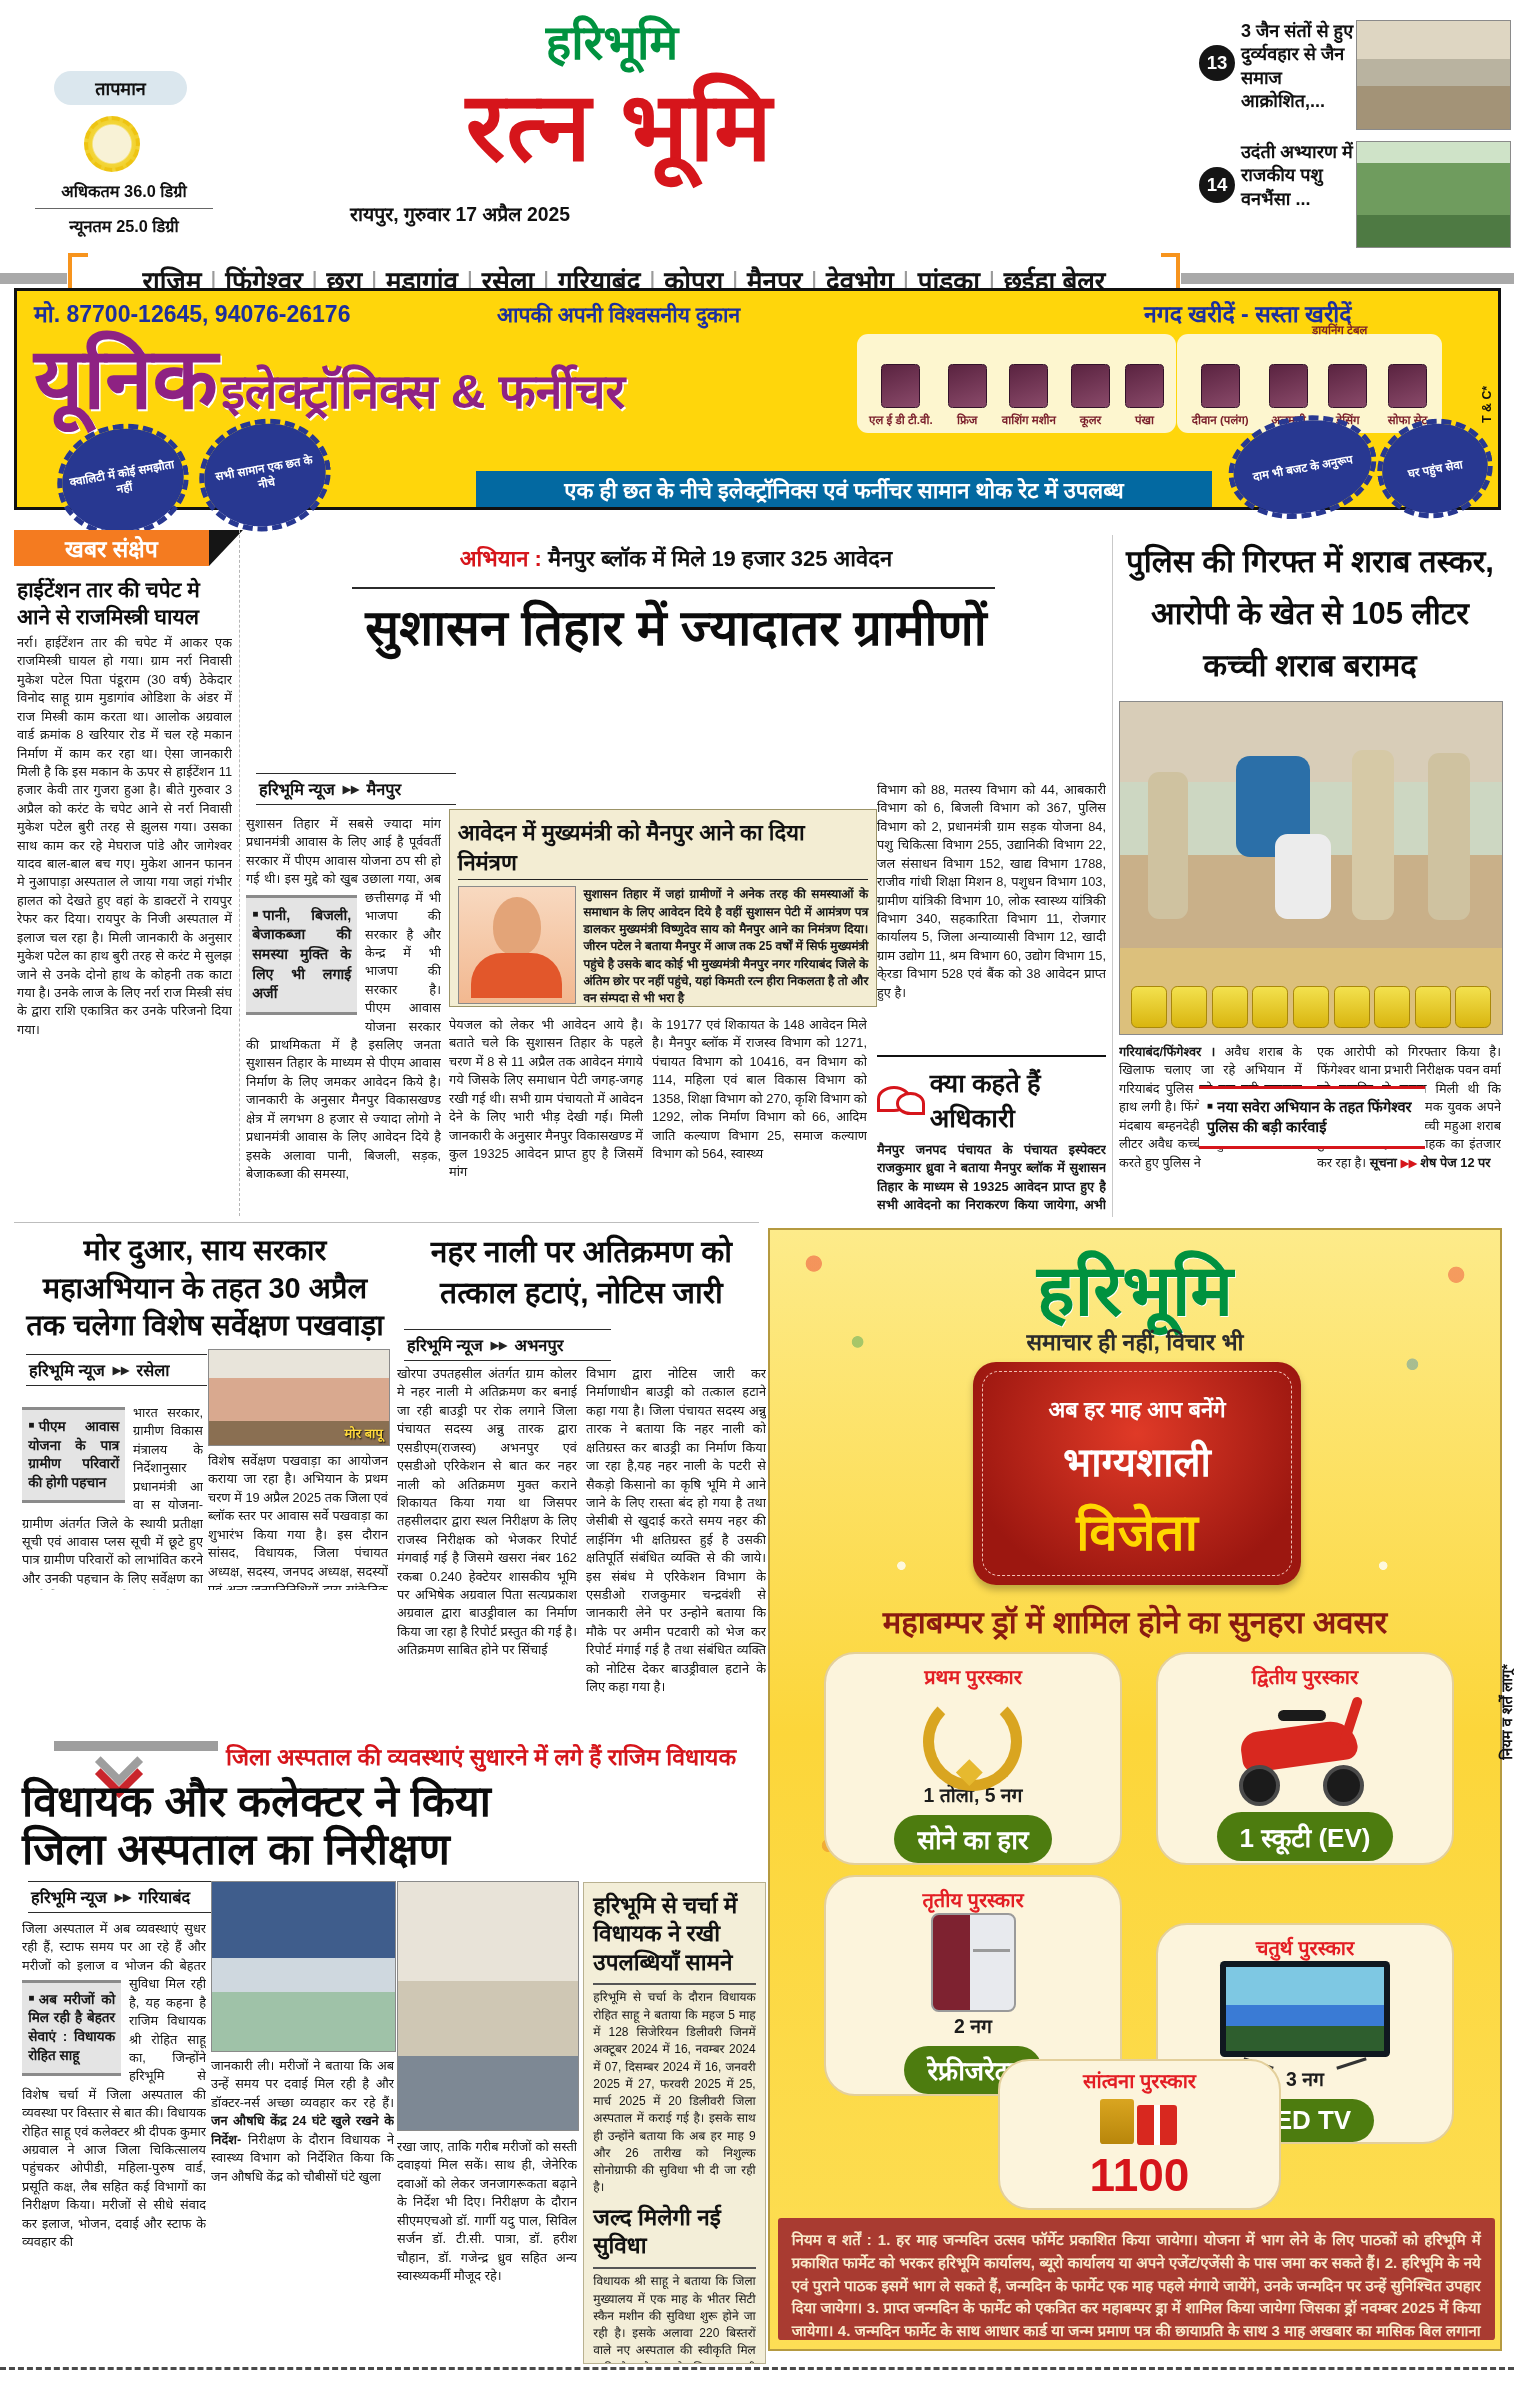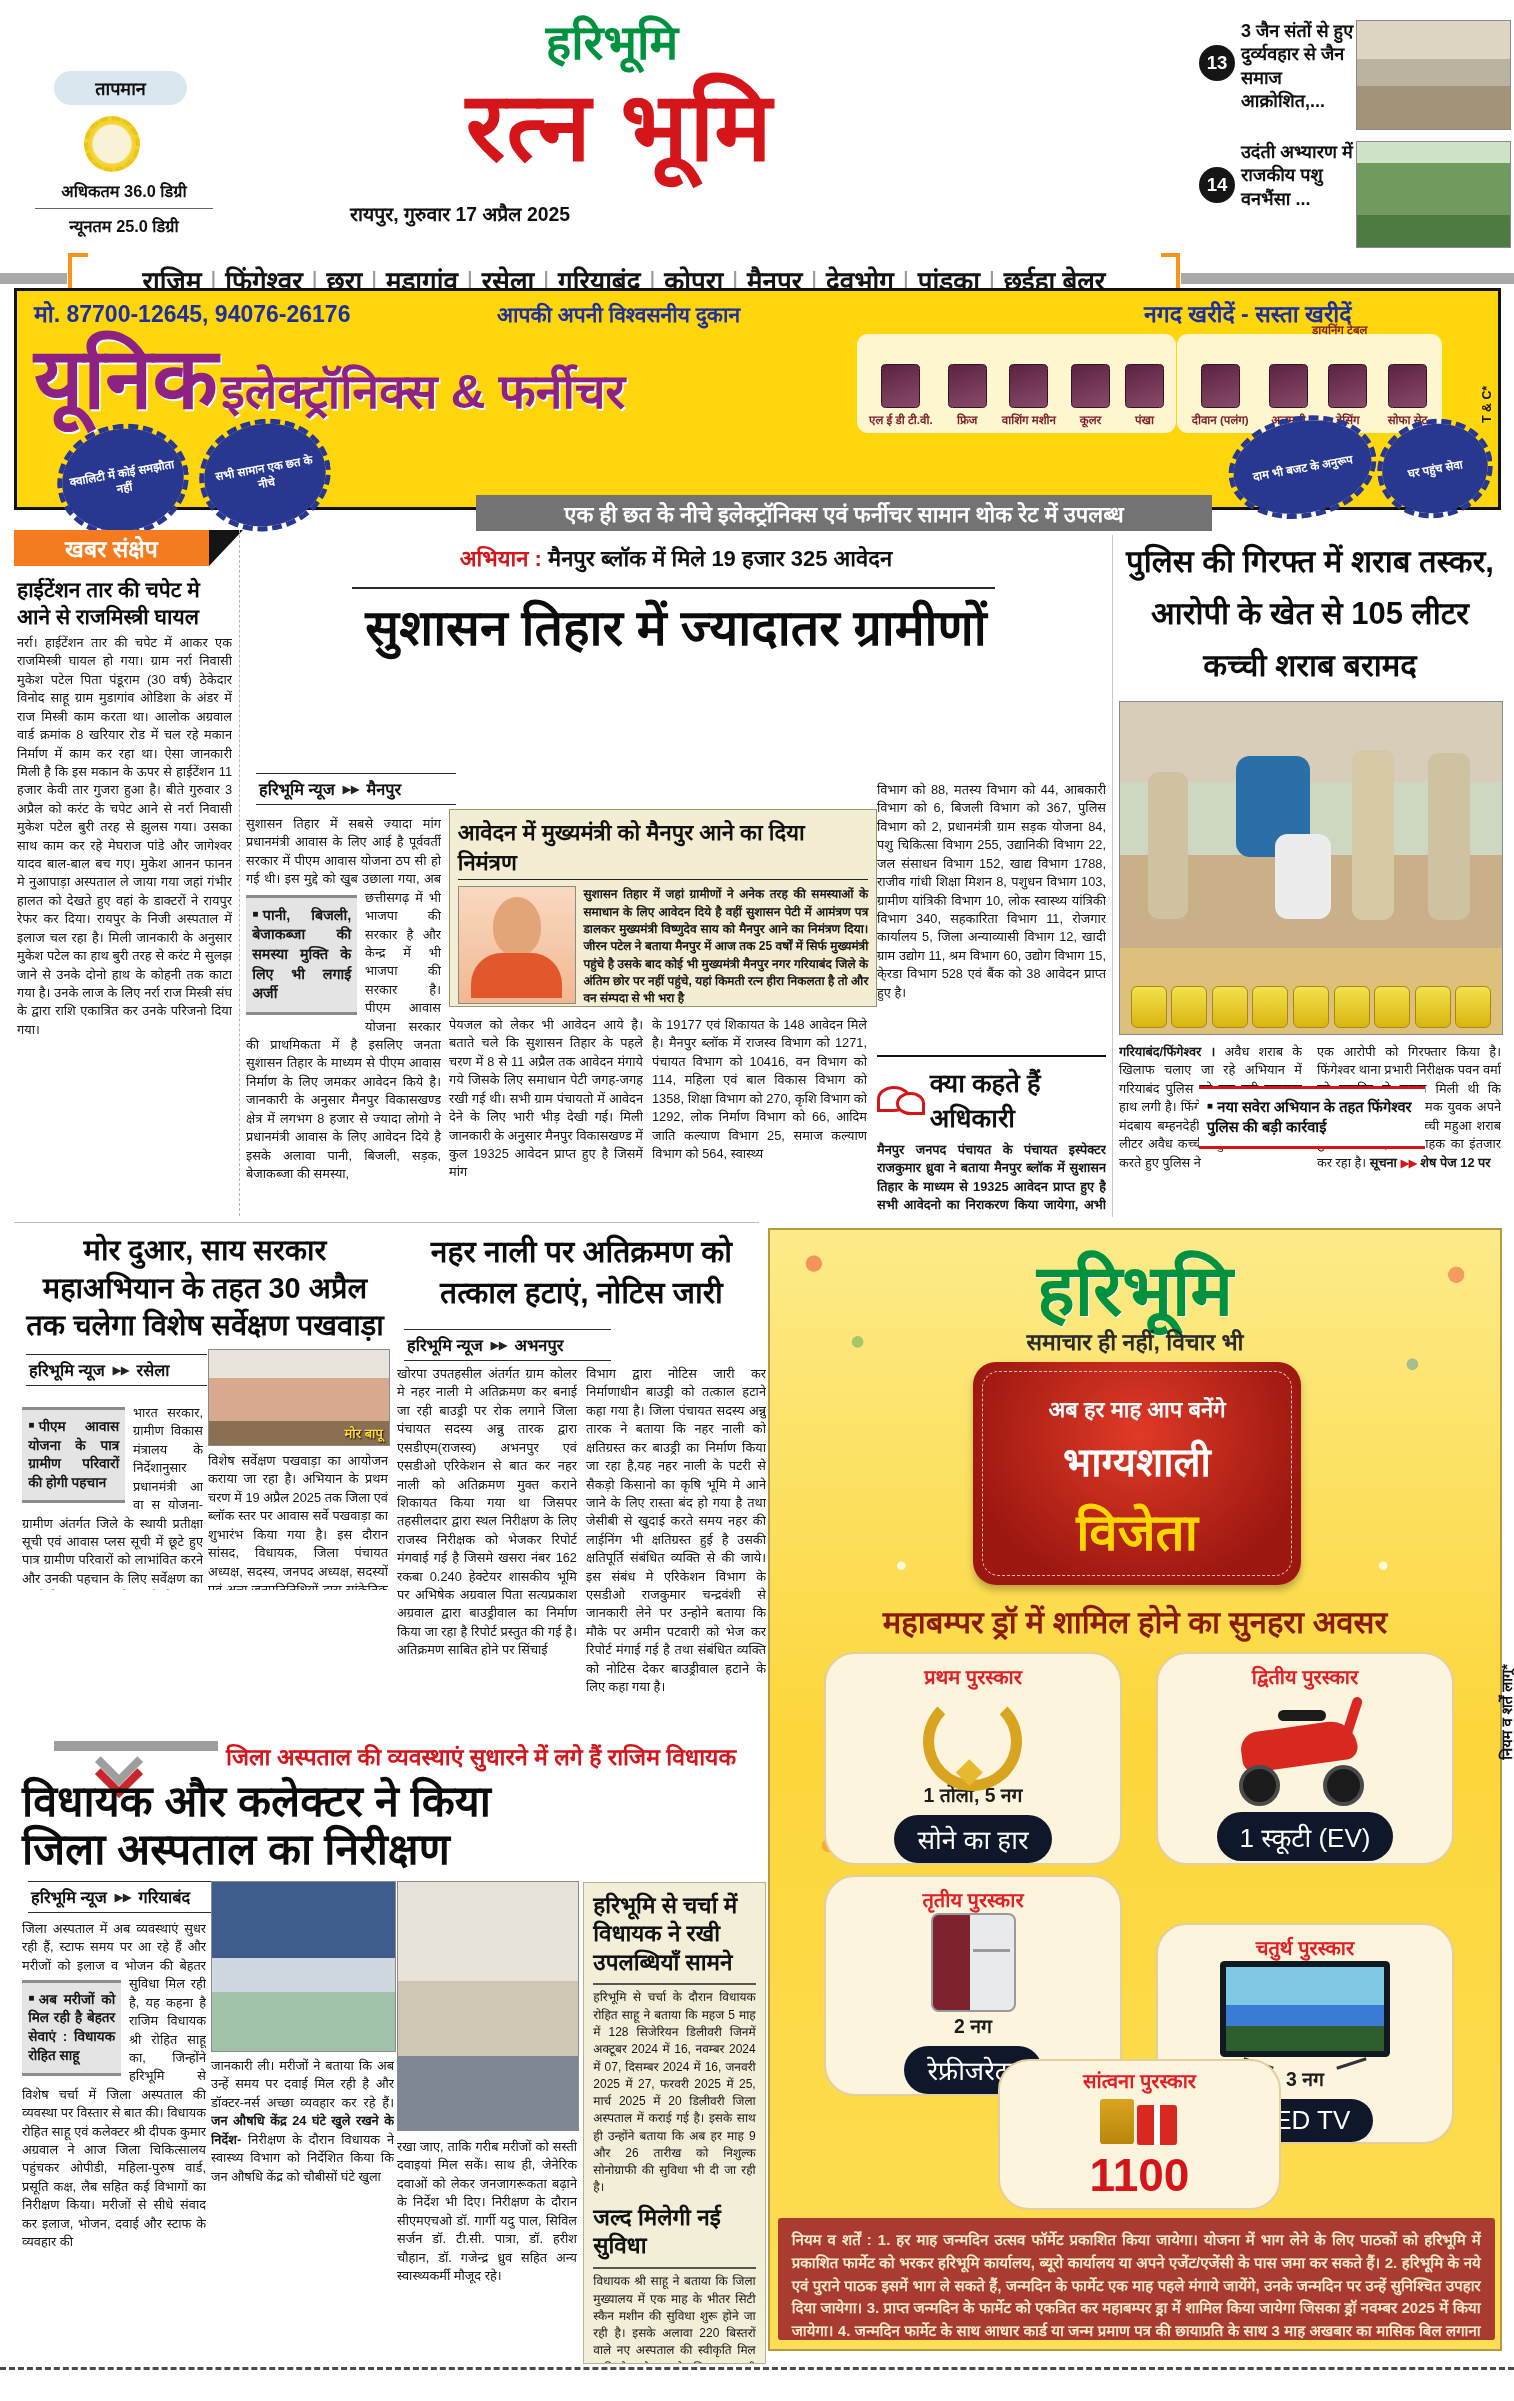--- a/index.html
+++ b/index.html
@@ -19,29 +19,29 @@
   .arr.redarr{color:#d6151b;}
   .pq-grey{background:#e4e4e4;border-top:3.9px solid #8b8b8b;border-bottom:3.9px solid #8b8b8b;
            padding:7.7px 6.2px;font-size:14.3px;font-weight:bold;line-height:1.38;}
   .pq-red{background:#fff;border-top:3.1px solid #d6151b;border-bottom:3.1px solid #d6151b;
           padding:7.7px 7.7px;font-size:14.7px;font-weight:bold;line-height:1.4;}
   .bullet{display:inline-block;margin-right:4.6px;font-size:10px;vertical-align:2.3px;}
   .photo{border:0.8px solid #8a8a8a;}
   .starburst{background:#283891;color:#fff;border-radius:50%;display:flex;align-items:center;justify-content:center;
              text-align:center;font-weight:bold;transform:rotate(-10deg);outline:5.4px dashed #283891;outline-offset:0.8px;padding:7.7px;}
   .bluepill{background:#283891;color:#fff;font-weight:bold;display:flex;align-items:center;justify-content:center;border-radius:22px;}
-  .bluestrip{background:#737373;color:#fff;font-weight:bold;display:flex;align-items:center;justify-content:center;margin-top:24px;}
+  .bluestrip{background:#0369a1;color:#fff;font-weight:bold;display:flex;align-items:center;justify-content:center;}
   .prodpanel{background:#fdf6cf;border-radius:11px;display:flex;align-items:flex-end;justify-content:space-around;padding:6.2px 4.6px;}
   .prod{display:flex;flex-direction:column;align-items:center;gap:3.9px;}
   .prod .ic{width:37px;height:42px;background:linear-gradient(160deg,#5a2340,#8a4a6a);border:1.5px solid #33122a;border-radius:4.6px;}
   .prod .lbl{font-size:11.6px;font-weight:bold;color:#7a1f2b;white-space:nowrap;}
   .framebox{background:#fcf4dc;border:2.3px solid #e3cf9b;border-radius:31px;display:flex;flex-direction:column;align-items:center;}
   .ranklbl{color:#e31e24;font-weight:bold;font-size:20px;margin-top:9.3px;}
   .qtylbl{font-weight:bold;font-size:19.4px;color:#1c1c1c;}
-  .pilllabel{background:#0f172a;color:#fff;border-radius:26px;font-weight:normal;font-size:26px;
+  .pilllabel{background:#4d7c0f;color:#fff;border-radius:26px;font-weight:bold;font-size:26px;
              display:flex;align-items:center;justify-content:center;padding:6.2px 23px;margin-top:6.2px;}
   .sidebox{background:#f3eed8;border:1.5px solid #b9b190;padding:9.3px 9.3px;}
   .sidebox h4{margin:0 0 4.6px 0;font-size:22.5px;line-height:1.25;border-bottom:2.3px solid #555;padding-bottom:6.2px;}
   .kicker-rule{border-bottom:2.3px solid #2b2b2b;}
   .vline{border-left:1.5px solid #c9c9c9;}
   .vdash{border-left:1.5px dashed #b5b5b5;}
   .chev{width:26px;height:26px;border-right:8.5px solid #c9252c;border-bottom:8.5px solid #c9252c;transform:rotate(45deg);}
   .chev.grey{border-color:#9e9e9e;}
   .sun{border-radius:50%;background:radial-gradient(circle,#f8f2d6 55%,#f3d63a 60%,#eec412 100%);border:4.6px dashed #eec412;}
   .brieftri{width:0;height:0;border-top:36px solid #151515;border-right:34px solid transparent;}

